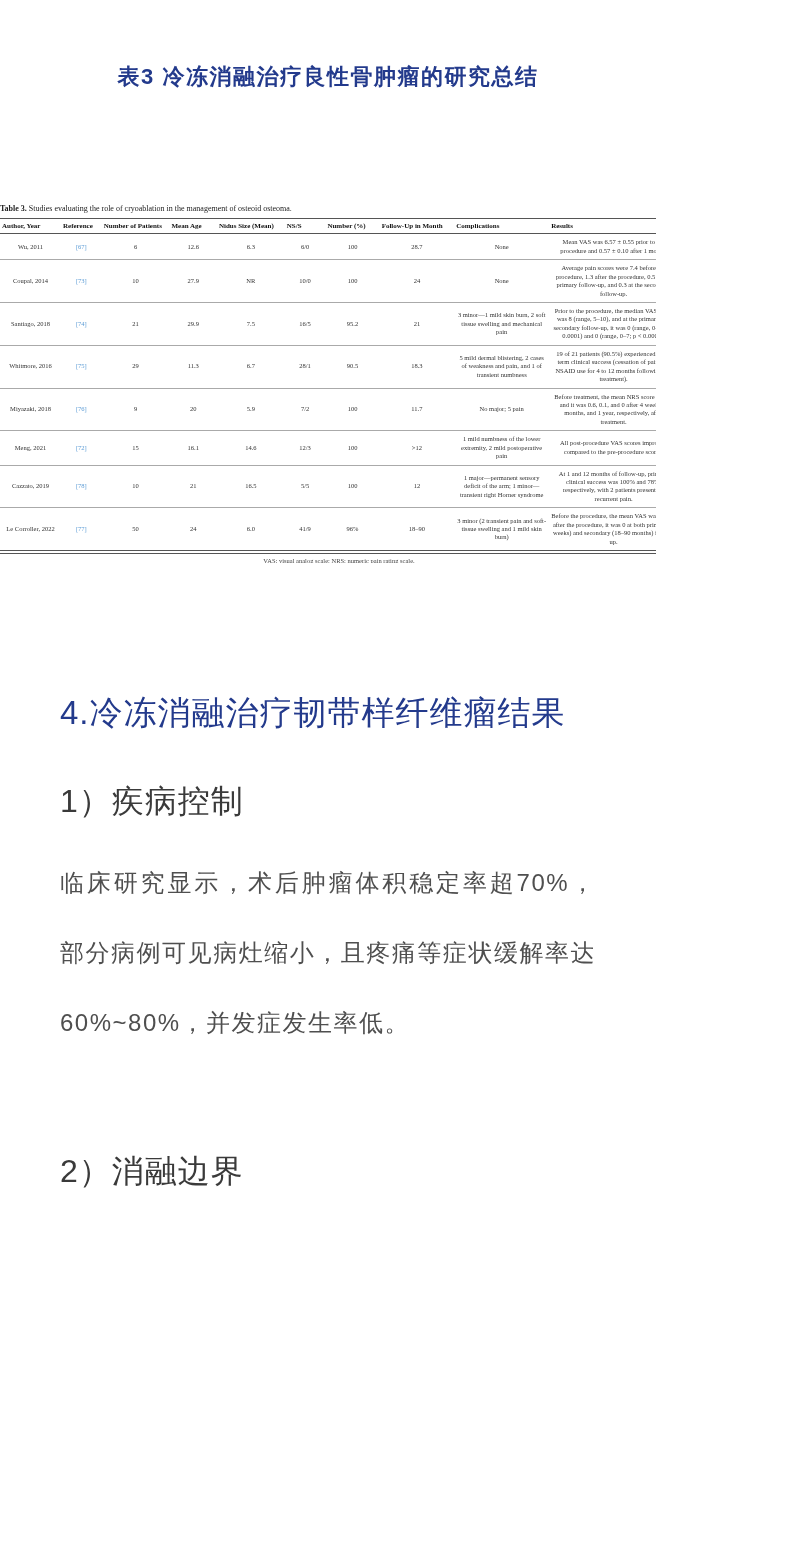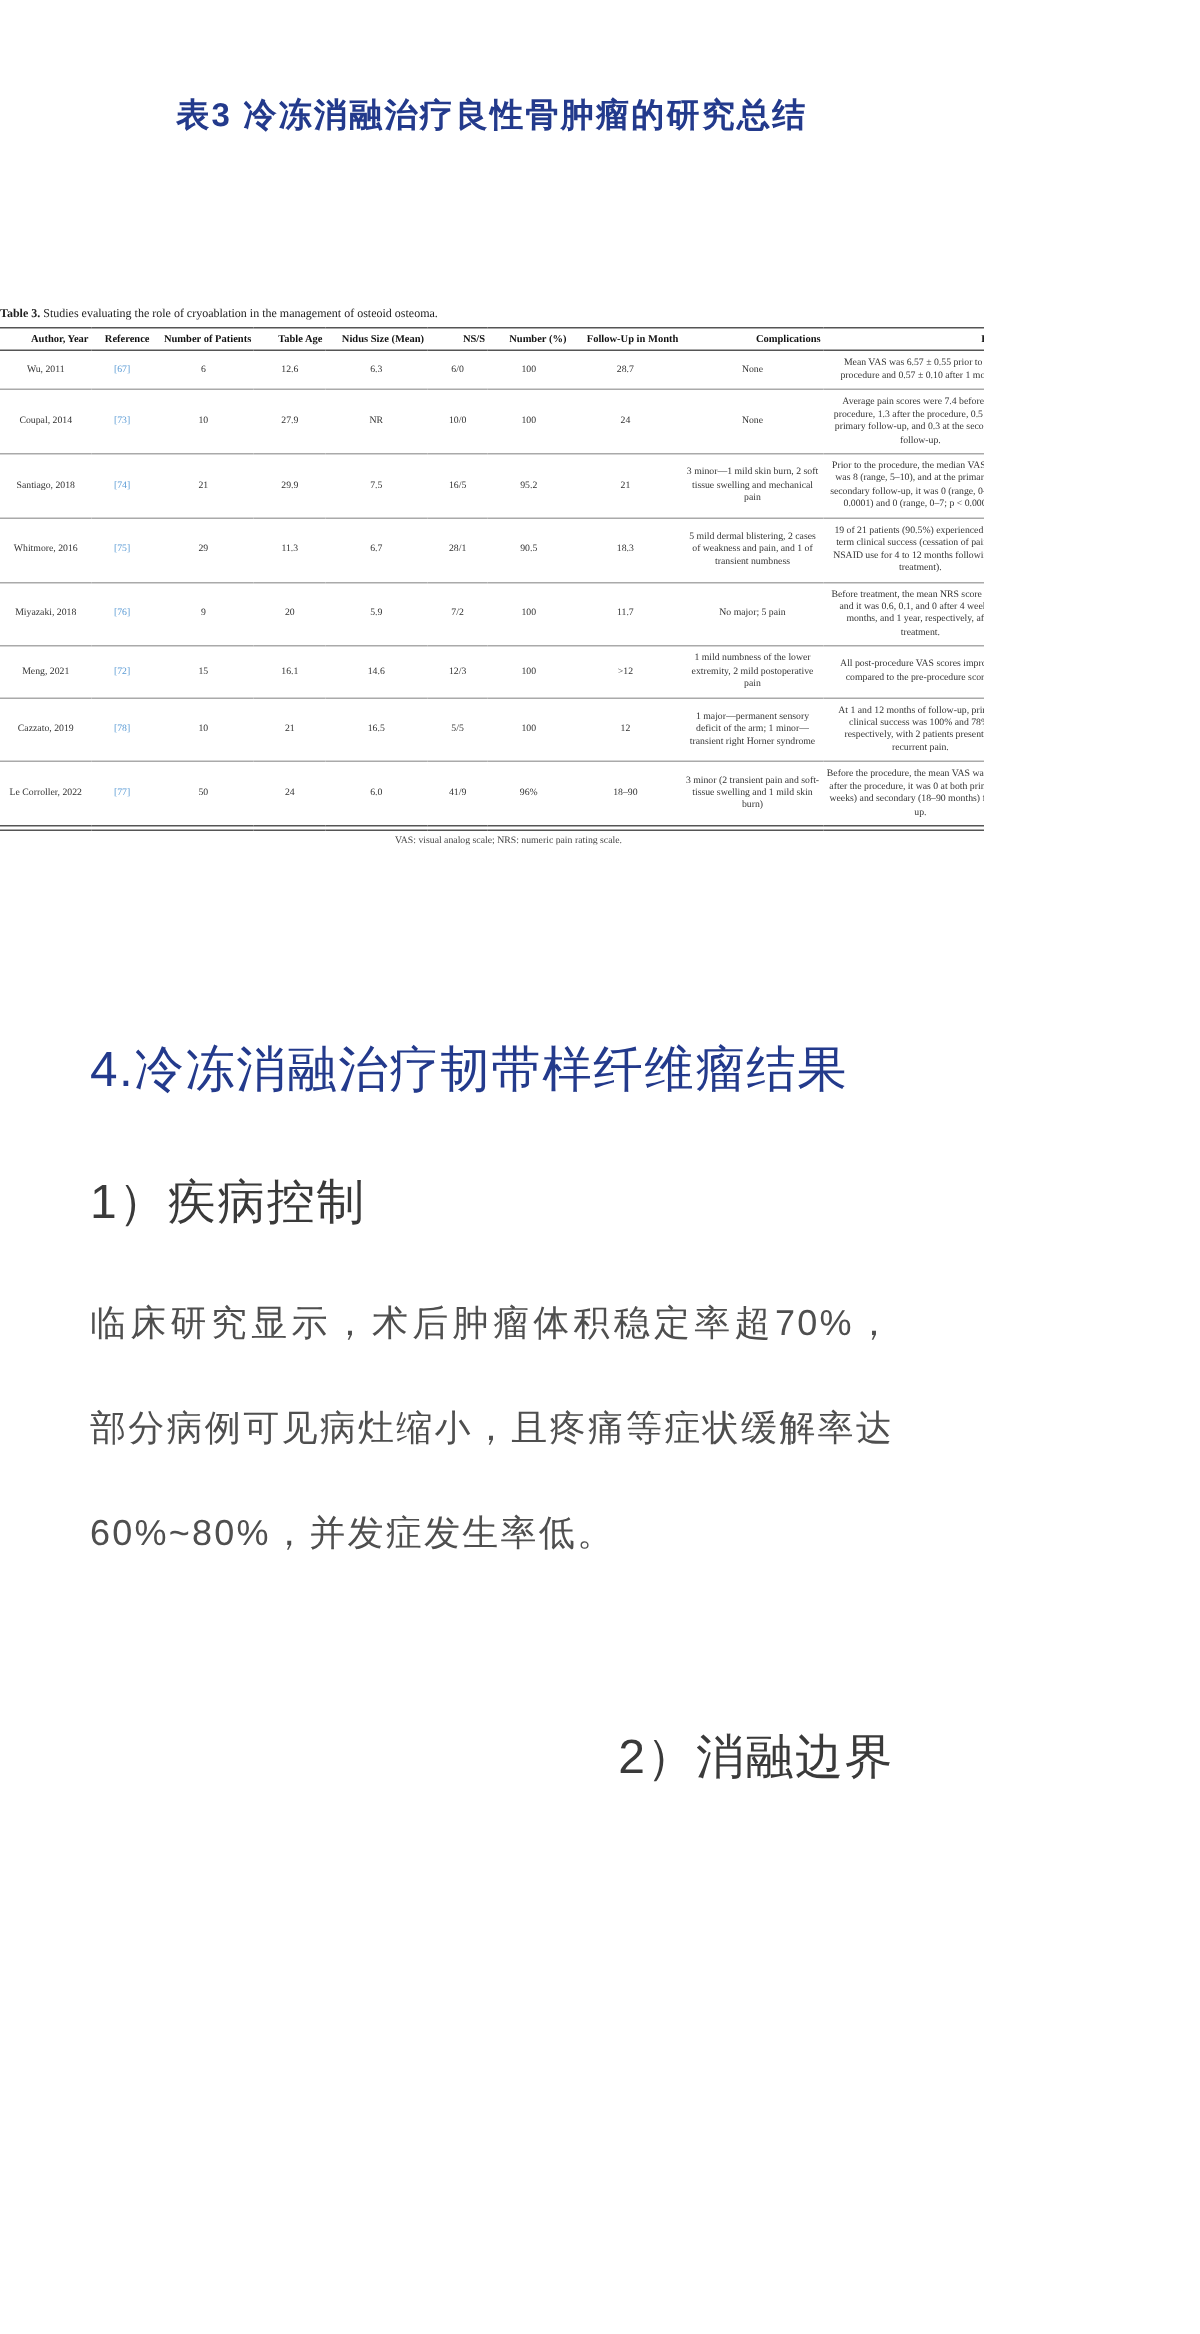--- a/index.html
+++ b/index.html
@@ -48,21 +48,21 @@
     font-family: "Liberation Serif", serif;
     table-layout: fixed;
   }
   table.scan-table th {
     font-size: 7px;
     font-weight: bold;
     color: #111;
     border-top: 1.5px solid #555;
     border-bottom: 1.2px solid #555;
     padding: 3px 2px;
-    text-align: right;
+    text-align: left;
     line-height: 1.2;
   }
   table.scan-table td {
     font-size: 6.5px;
     color: #333;
     padding: 4px 2px;
     text-align: center;
     vertical-align: middle;
     line-height: 1.3;
     border-bottom: 0.8px solid #aaa;
@@ -109,21 +109,21 @@
     color: #3a3a3a;
   }
   .body-para {
     margin-top: 24px;
     font-size: 24px;
     line-height: 70px;
     letter-spacing: 1.5px;
     color: #4f4f4f;
     text-align: justify;
   }
-  .gap-lg { margin-top: 92px; text-align: right; }
+  .gap-lg { margin-top: 92px; }
 </style>
 </head>
 <body>
 
 <div class="page">
 
   <div class="doc-title">表3  冷冻消融治疗良性骨肿瘤的研究总结</div>
 
   <div class="figure-wrap">
     <div class="tbl-caption">
@@ -140,21 +140,21 @@
           <col class="col6">
           <col class="col7">
           <col class="col8">
           <col class="col9">
       </colgroup>
       <thead>
         <tr>
           <th>Author, Year</th>
           <th>Reference</th>
           <th>Number of Patients</th>
-          <th>Table Age</th>
+          <th>Mean Age</th>
           <th>Nidus Size (Mean)</th>
           <th>NS/S</th>
           <th>Number (%)</th>
           <th>Follow-Up in Month</th>
           <th>Complications</th>
           <th>Results</th>
         </tr>
       </thead>
       <tbody>
         <tr>

